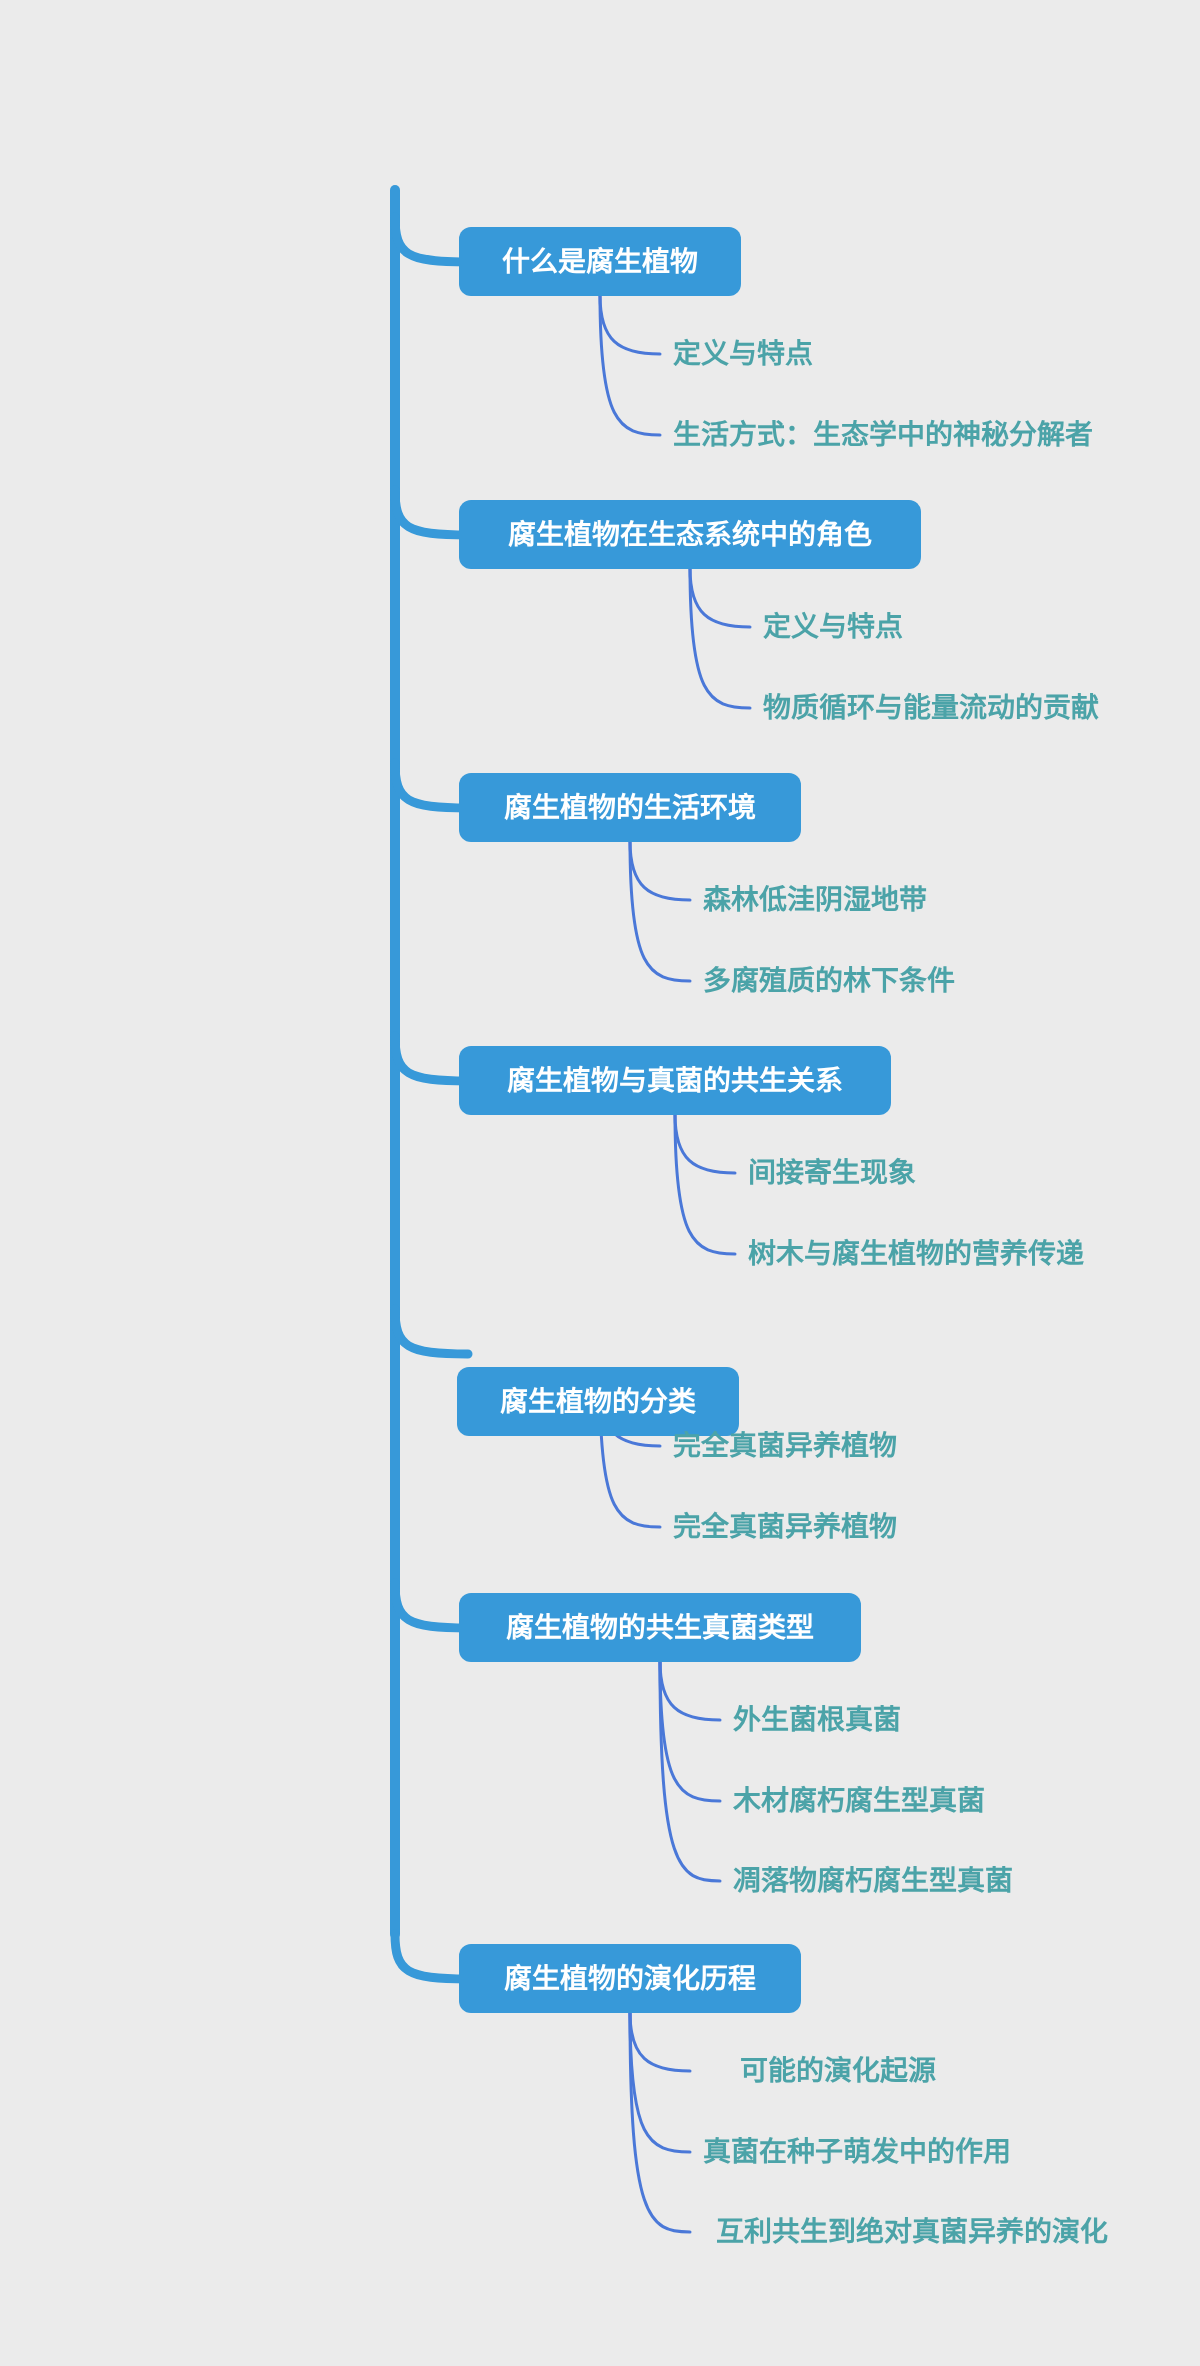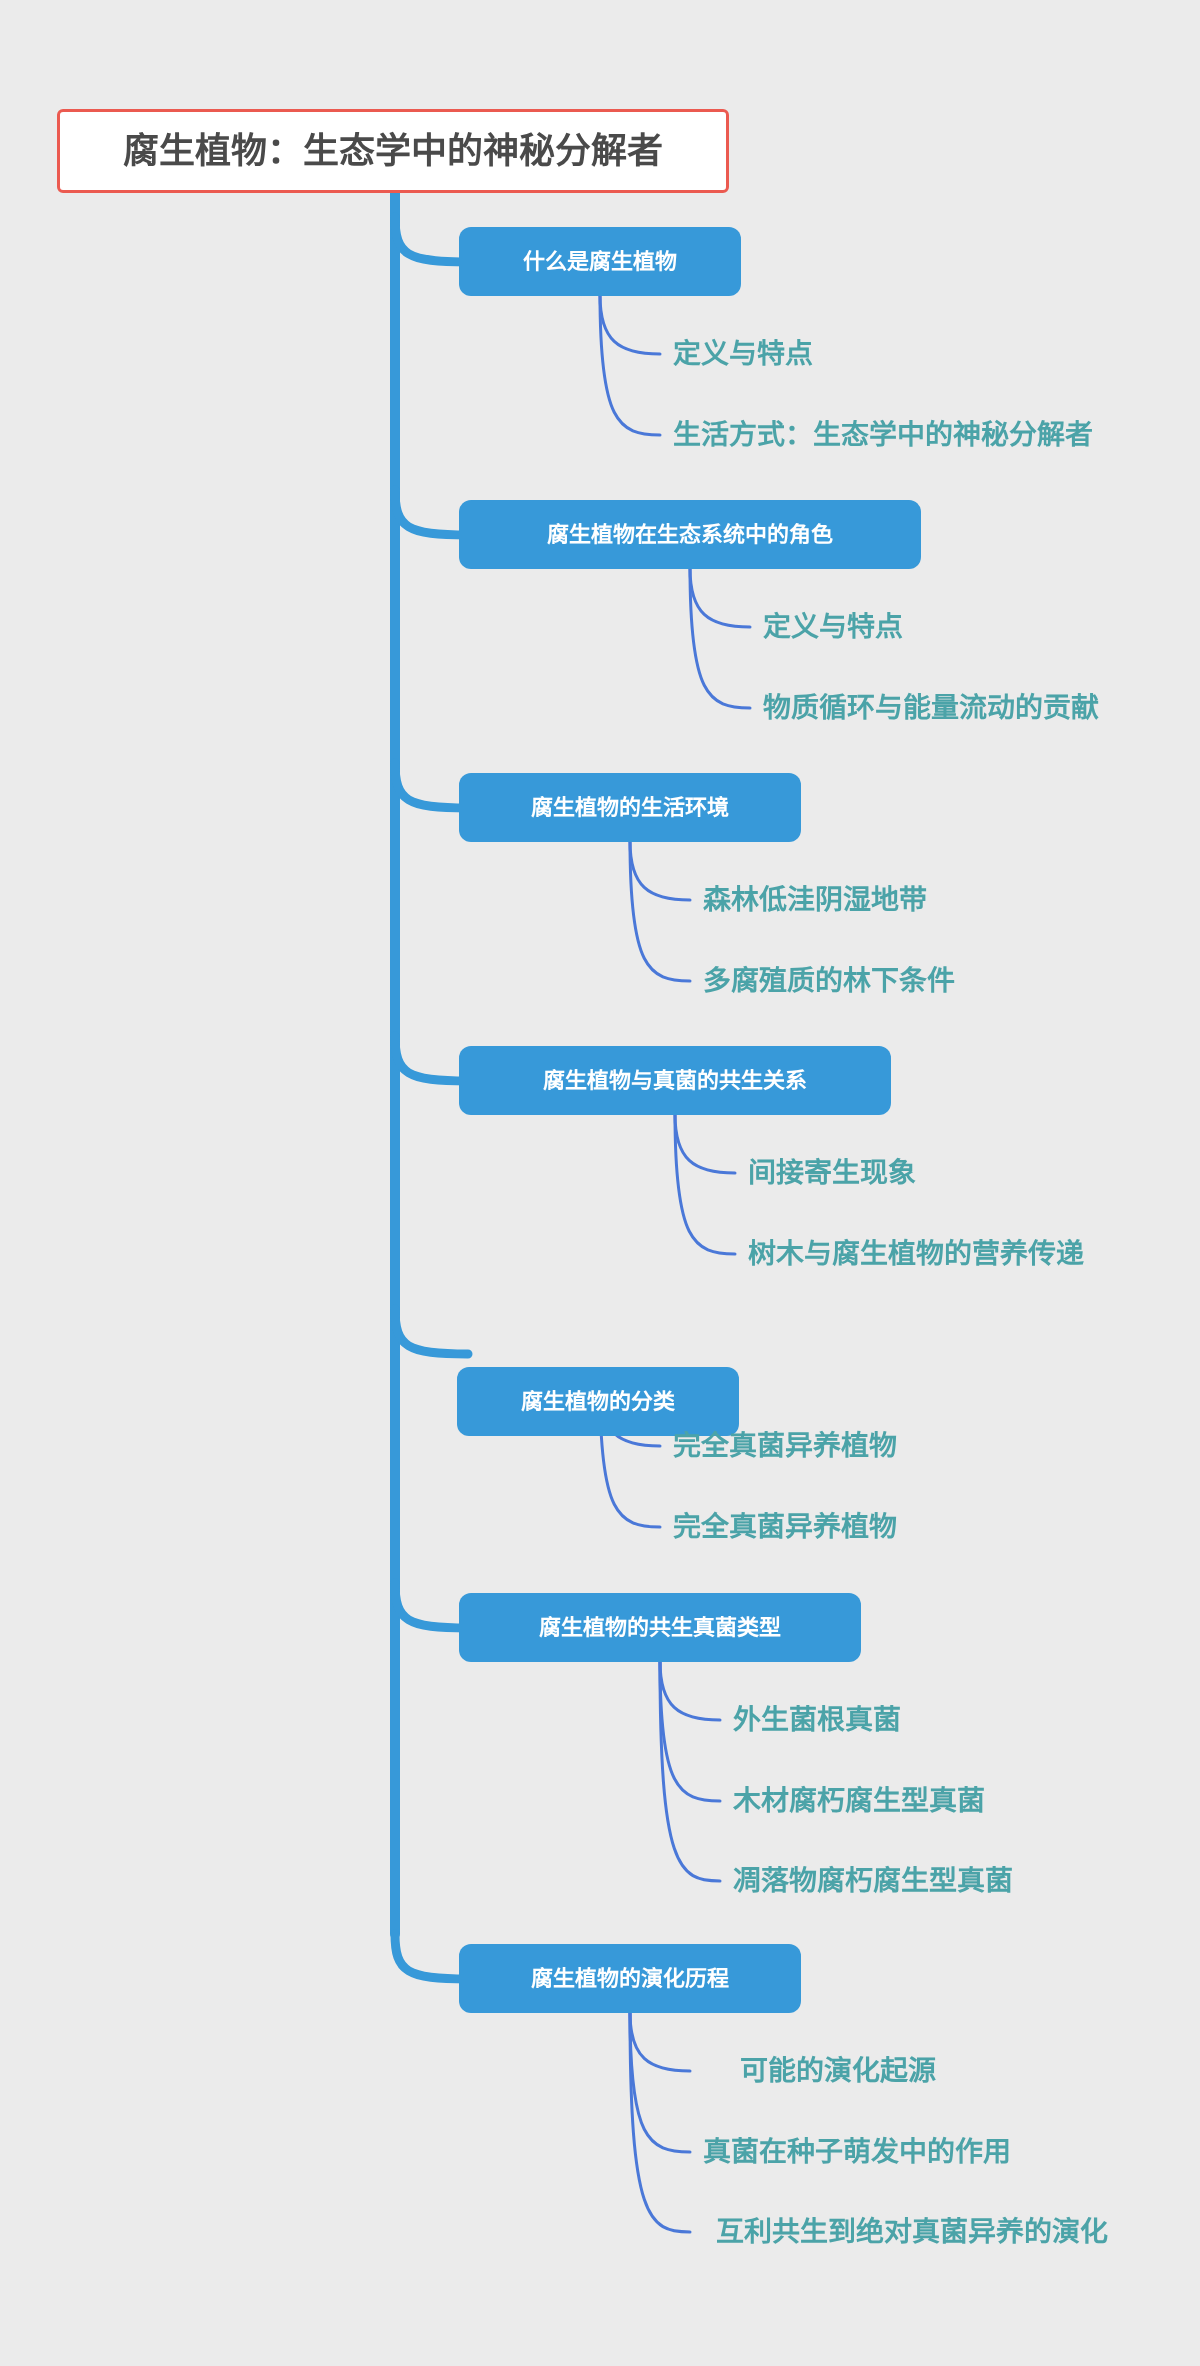--- a/index.html
+++ b/index.html
@@ -33,21 +33,21 @@
     white-space: nowrap;
     z-index: 3;
   }
   .branch-node {
     position: absolute;
     height: 69px;
     box-sizing: border-box;
     background: #3799d9;
     border-radius: 12px;
     color: #ffffff;
-    font-size: 22px;
+    font-size: 28px;
     font-weight: bold;
     text-align: center;
     line-height: 69px;
     white-space: nowrap;
     z-index: 2;
   }
   .sub-topic {
     position: absolute;
     height: 40px;
     line-height: 40px;
@@ -82,23 +82,20 @@
       <path d="M 395 1583 C 395 1621, 407 1628, 468 1628" fill="none" stroke="#3799d9" stroke-width="9" stroke-linecap="round"></path>
       <path d="M 660 1661 C 660 1706, 678 1720, 720 1720" fill="none" stroke="#4a78d8" stroke-width="3" stroke-linecap="round"></path>
       <path d="M 660 1661 C 660 1787, 678 1801, 720 1801" fill="none" stroke="#4a78d8" stroke-width="3" stroke-linecap="round"></path>
       <path d="M 660 1661 C 660 1867, 678 1881, 720 1881" fill="none" stroke="#4a78d8" stroke-width="3" stroke-linecap="round"></path>
       <path d="M 395 1934 C 395 1972, 407 1979, 468 1979" fill="none" stroke="#3799d9" stroke-width="9" stroke-linecap="round"></path>
       <path d="M 630 2012 C 630 2057, 648 2071, 690 2071" fill="none" stroke="#4a78d8" stroke-width="3" stroke-linecap="round"></path>
       <path d="M 630 2012 C 630 2138, 648 2152, 690 2152" fill="none" stroke="#4a78d8" stroke-width="3" stroke-linecap="round"></path>
       <path d="M 630 2012 C 630 2218, 648 2232, 690 2232" fill="none" stroke="#4a78d8" stroke-width="3" stroke-linecap="round"></path>
     </svg>
 
-  <div class="root-node">
-    <span>腐生植物：生态学中的神秘分解者</span>
-  </div>
 
   <div id="branches">
       <div class="branch-node" style="left: 459px; top: 227px; width: 282px;"><span>什么是腐生植物</span></div>
       <div class="sub-topic" style="left: 673px; top: 334px; text-align: center;">定义与特点</div>
       <div class="sub-topic" style="left: 673px; top: 415px;">生活方式：生态学中的神秘分解者</div>
       <div class="branch-node" style="left: 459px; top: 500px; width: 462px;"><span>腐生植物在生态系统中的角色</span></div>
       <div class="sub-topic" style="left: 763px; top: 607px;">定义与特点</div>
       <div class="sub-topic" style="left: 763px; top: 688px;">物质循环与能量流动的贡献</div>
       <div class="branch-node" style="left: 459px; top: 773px; width: 342px;"><span>腐生植物的生活环境</span></div>
       <div class="sub-topic" style="left: 703px; top: 880px;">森林低洼阴湿地带</div>

